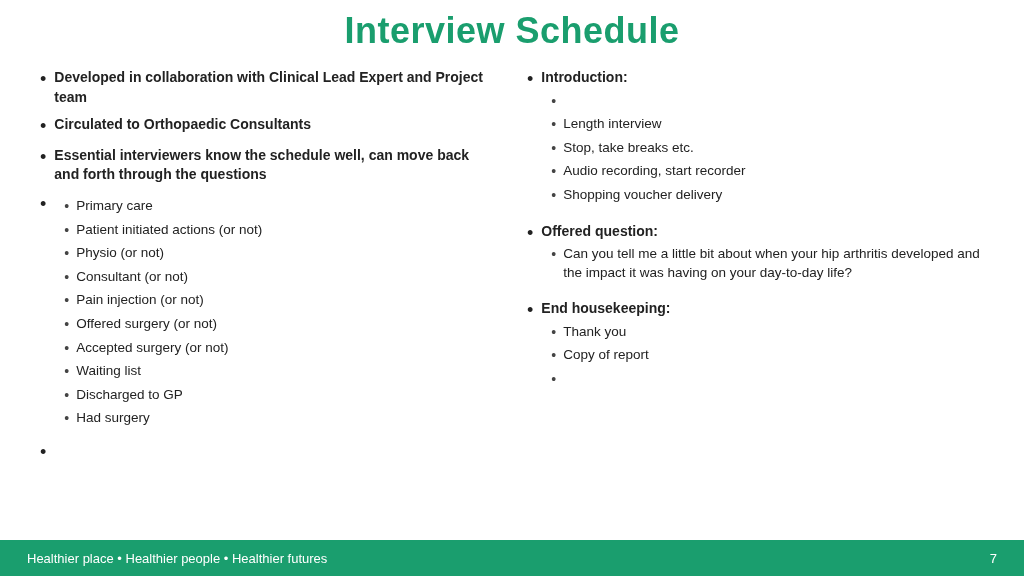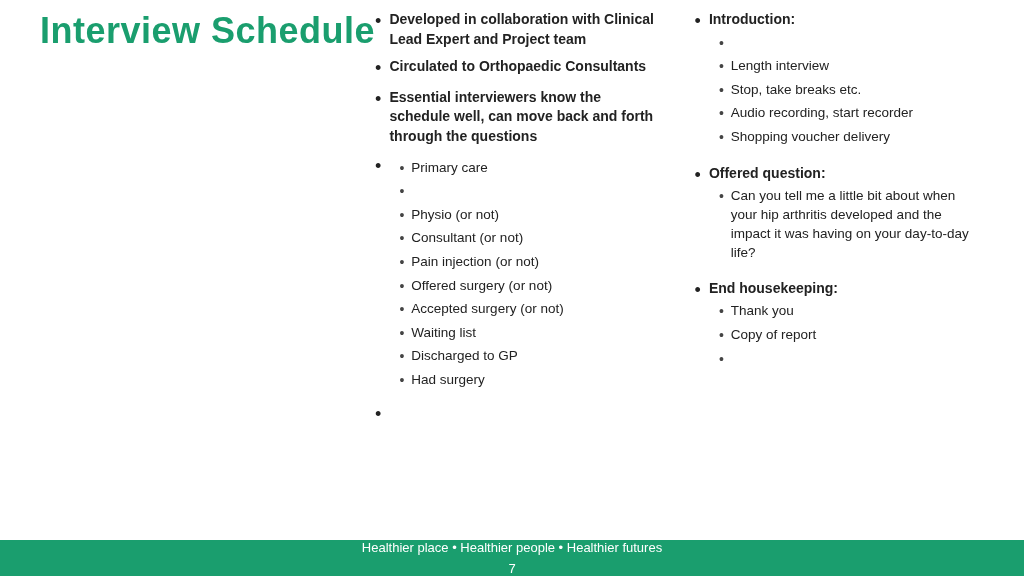--- a/index.html
+++ b/index.html
@@ -22,21 +22,21 @@
       height: 576px;
       display: flex;
       flex-direction: column;
       position: relative;
     }
 
     .main-content {
       flex: 1;
       padding: 10px 40px 10px 40px;
       display: flex;
-      flex-direction: row;
+      flex-direction: column;
     }
 
     .title {
       text-align: center;
       color: #1a9e6e;
       font-size: 36px;
       font-weight: 700;
       margin-bottom: 16px;
       letter-spacing: 0.5px;
     }
@@ -104,23 +104,22 @@
       font-size: 14px;
       line-height: 1.4;
       color: #444;
     }
 
     .footer {
       background: #1a9e6e;
       height: 36px;
       display: flex;
       align-items: center;
-      padding: 0 16px;
+      padding: 0 27px;
       justify-content: space-between;
-      flex-direction: column;
     }
 
     .footer-text {
       color: #ffffff;
       font-size: 13px;
       font-weight: 400;
     }
 
     .footer-page {
       color: #ffffff;
@@ -152,20 +151,21 @@
             </li>
             <li>
               <span class="bullet-dot">•</span>
               <div class="item-text"><ul class="sub-list">
                   <li>
                     <span class="sub-bullet-dot">•</span>
                     <span>Primary care</span>
                   </li>
                   <li>
                     <span class="sub-bullet-dot">•</span>
+                    <span>Patient initiated actions (or not)</span>
                   </li>
                   <li>
                     <span class="sub-bullet-dot">•</span>
                     <span>Physio (or not)</span>
                   </li>
                   <li>
                     <span class="sub-bullet-dot">•</span>
                     <span>Consultant (or not)</span>
                   </li>
                   <li>

